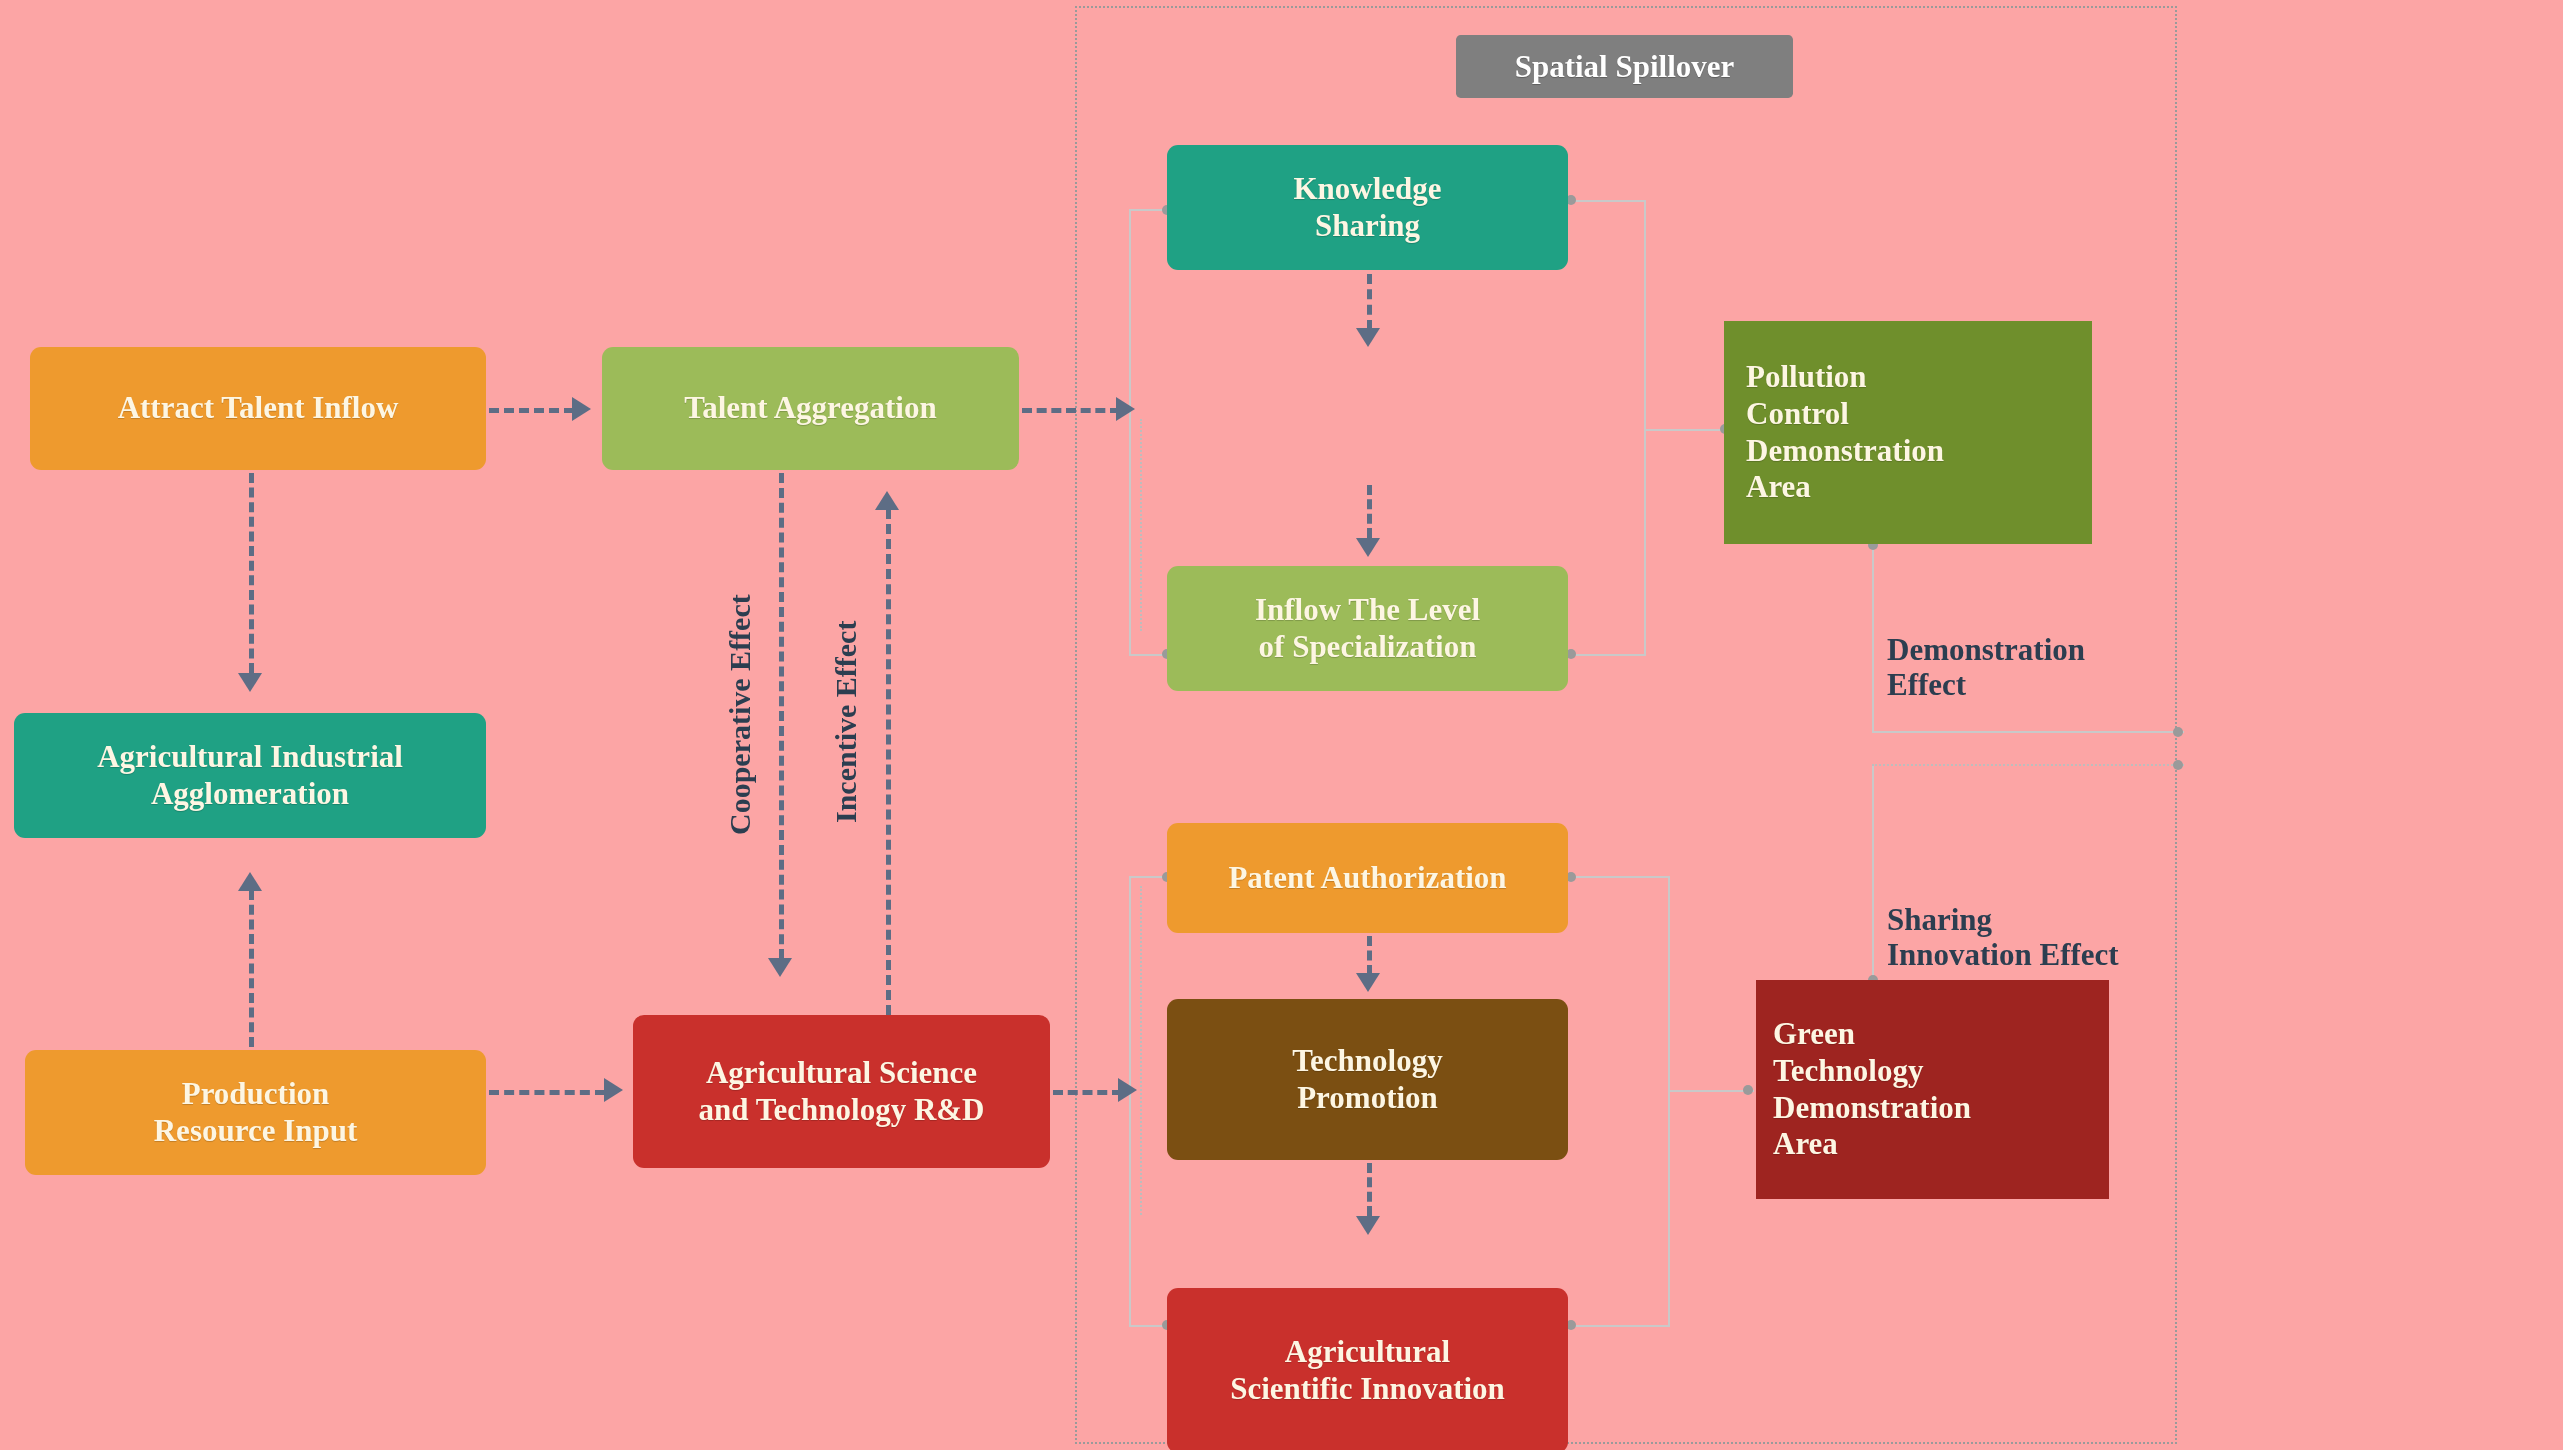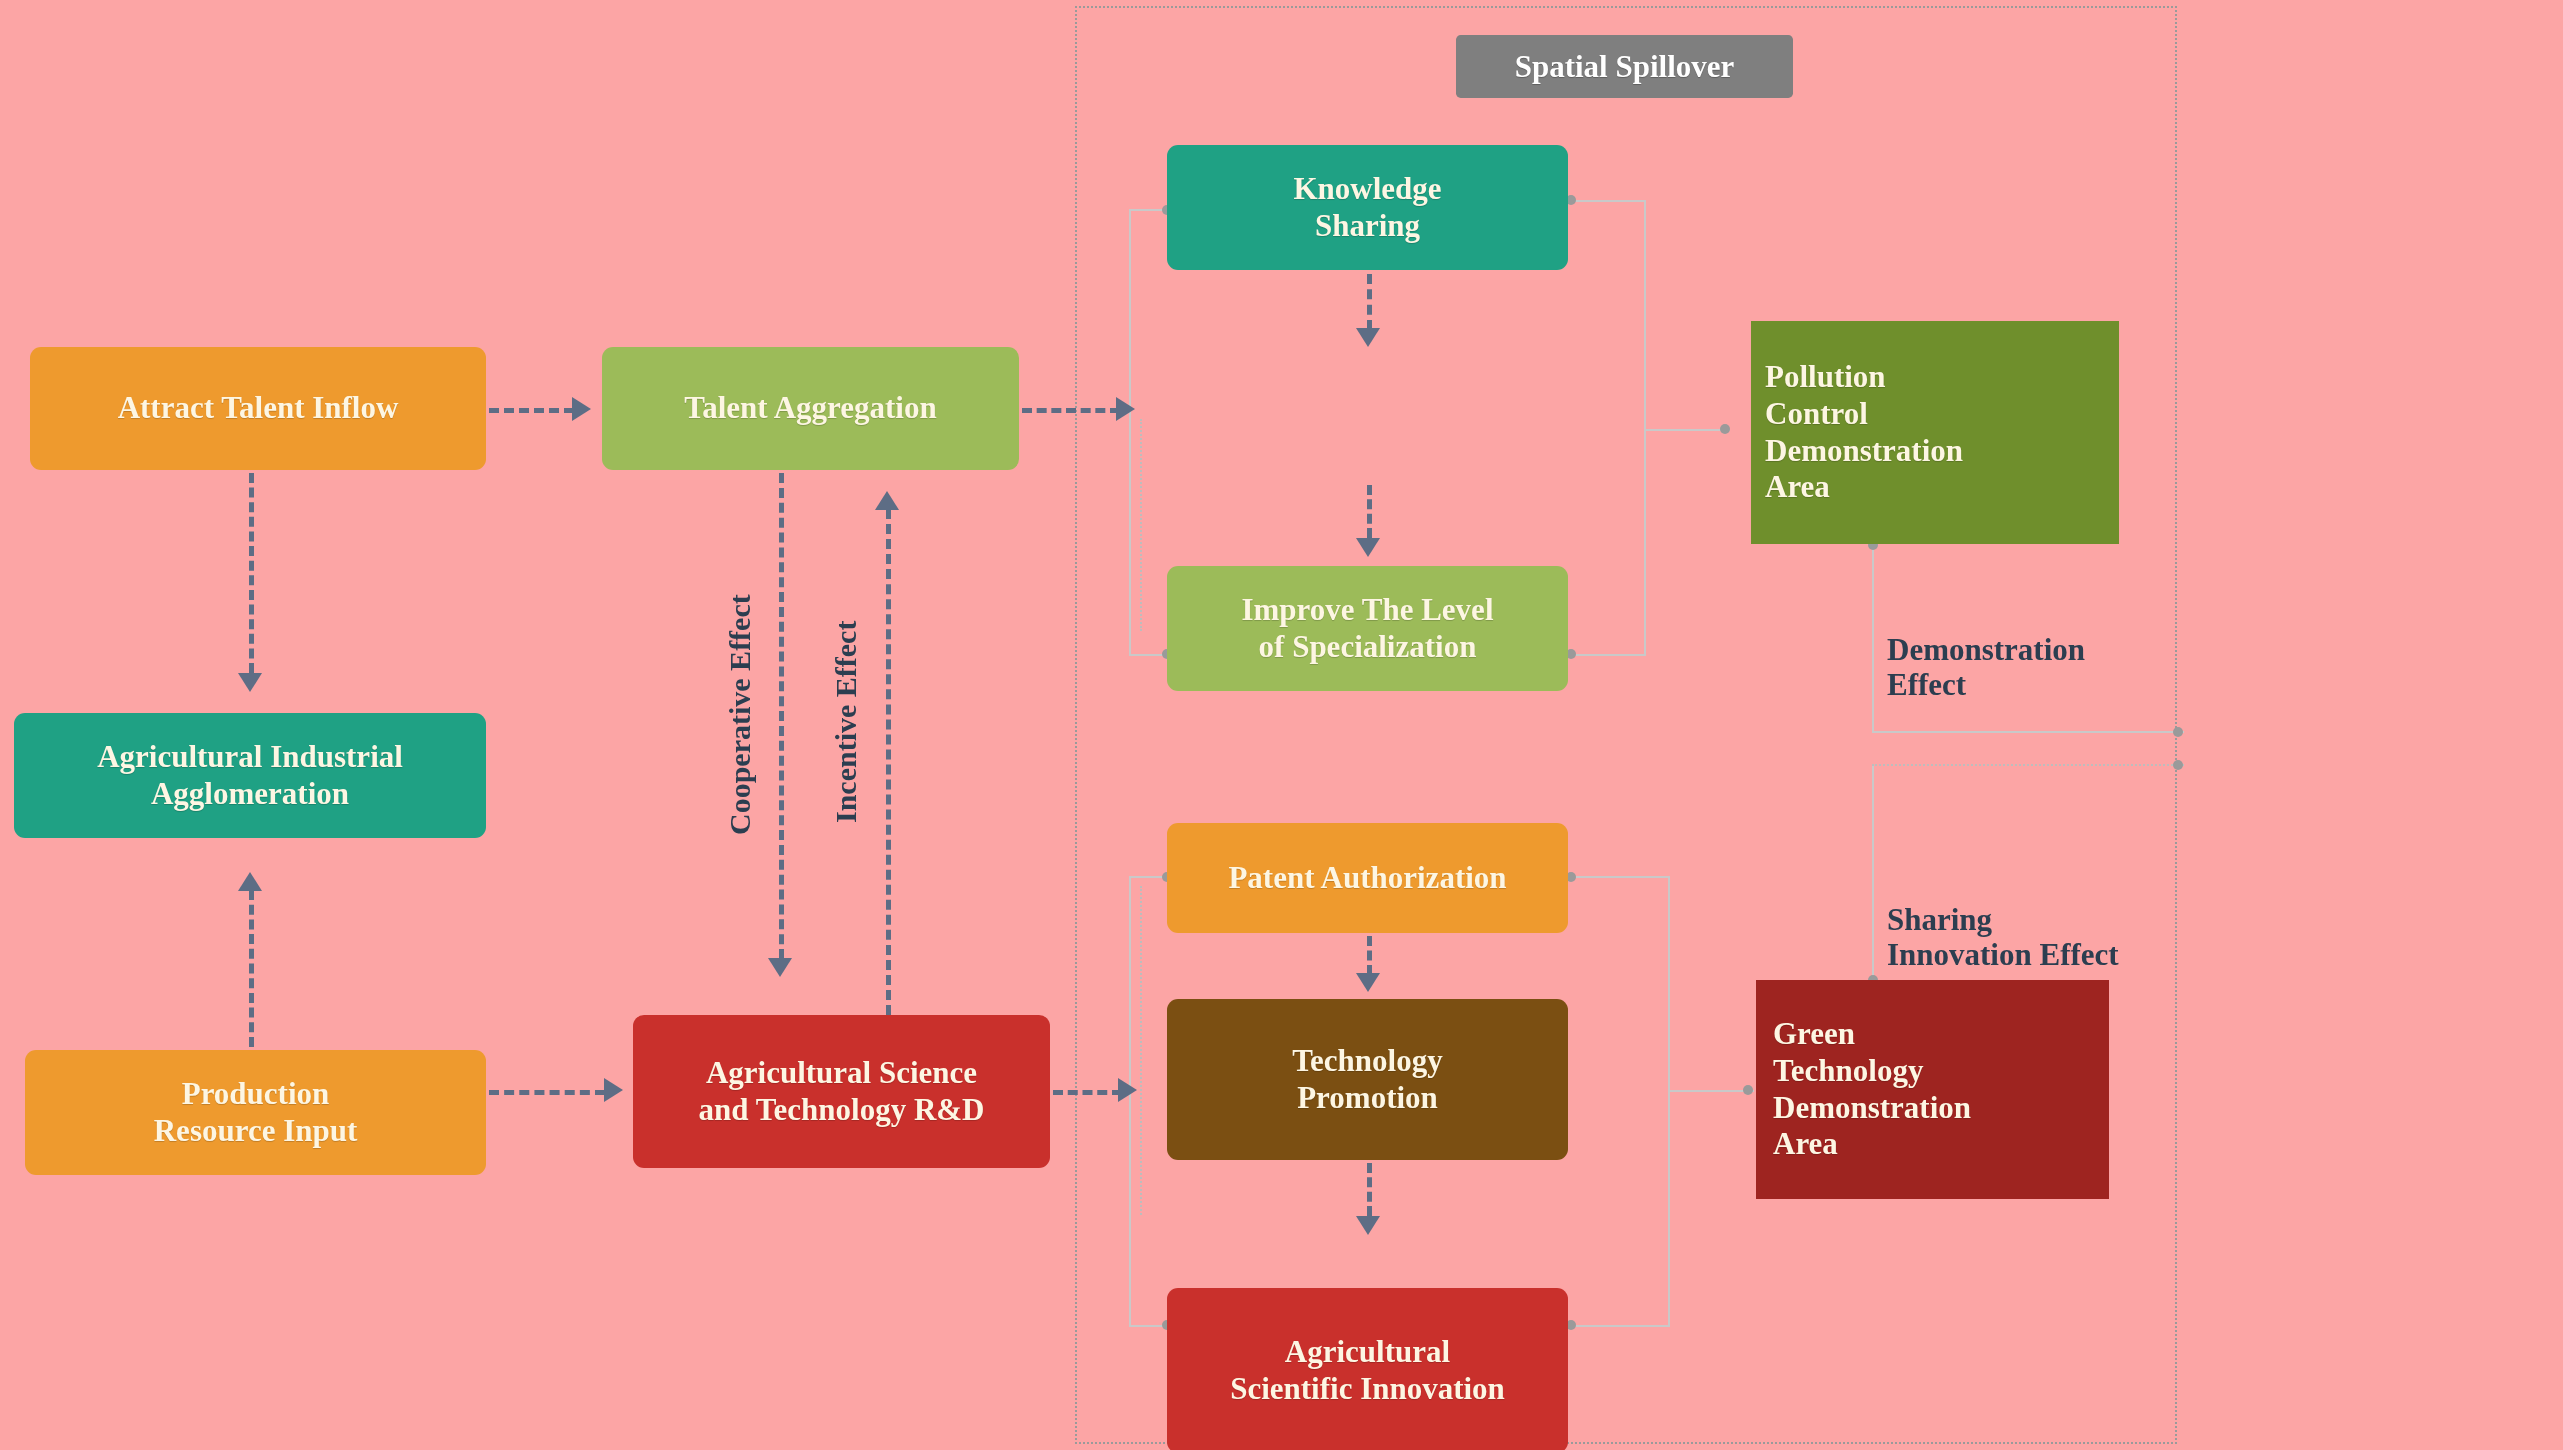--- a/index.html
+++ b/index.html
@@ -125,40 +125,40 @@
 and Technology R&amp;D</span>
   </div>
 
   <div class="node round" style="left:1167px;top:145px;width:401px;height:125px;background:#1FA184;font-size:31px;">
     <span class="lbl">Knowledge
 Sharing</span>
   </div>
 
 
   <div class="node round" style="left:1167px;top:566px;width:401px;height:125px;background:#9CBB59;font-size:31px;">
-    <span class="lbl">Improve The Level
+    <span class="lbl">Inflow The Level
 of  Specialization</span>
   </div>
 
   <div class="node round" style="left:1167px;top:823px;width:401px;height:110px;background:#EE9A2E;font-size:31px;">
     <span class="lbl">Patent Authorization</span>
   </div>
 
   <div class="node round" style="left:1167px;top:999px;width:401px;height:161px;background:#7B4F12;font-size:31px;">
     <span class="lbl">Technology
 Promotion</span>
   </div>
 
   <div class="node round" style="left:1167px;top:1242px;width:401px;height:165px;background:#C9302C;font-size:31px;margin-top:46px;">
     <span class="lbl">Agricultural
 Scientific Innovation</span>
   </div>
 
   <div class="node sharp" style="left:1724px;top:321px;width:368px;height:223px;background:#6F8F2C;font-size:31px;
-              justify-content:flex-start;text-align:left;padding-left:14px;margin-left:27px;">
+              justify-content:flex-start;text-align:left;padding-left:22px;">
     <span class="lbl">Pollution
 Control
 Demonstration
 Area</span>
   </div>
 
   <div class="node sharp" style="left:1756px;top:980px;width:353px;height:219px;background:#9E2420;font-size:31px;
               justify-content:flex-start;text-align:left;padding-left:17px;">
     <span class="lbl">Green
 Technology

